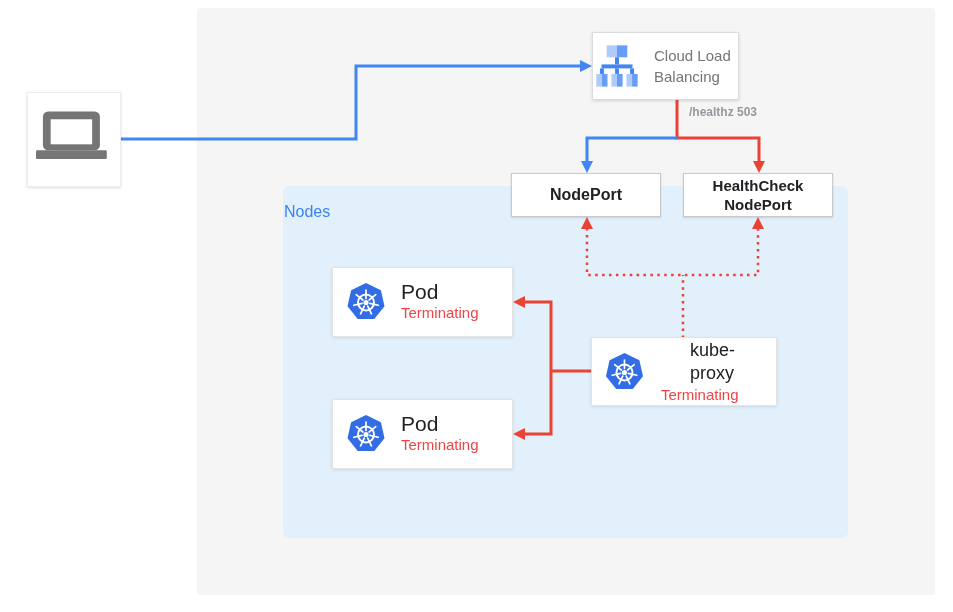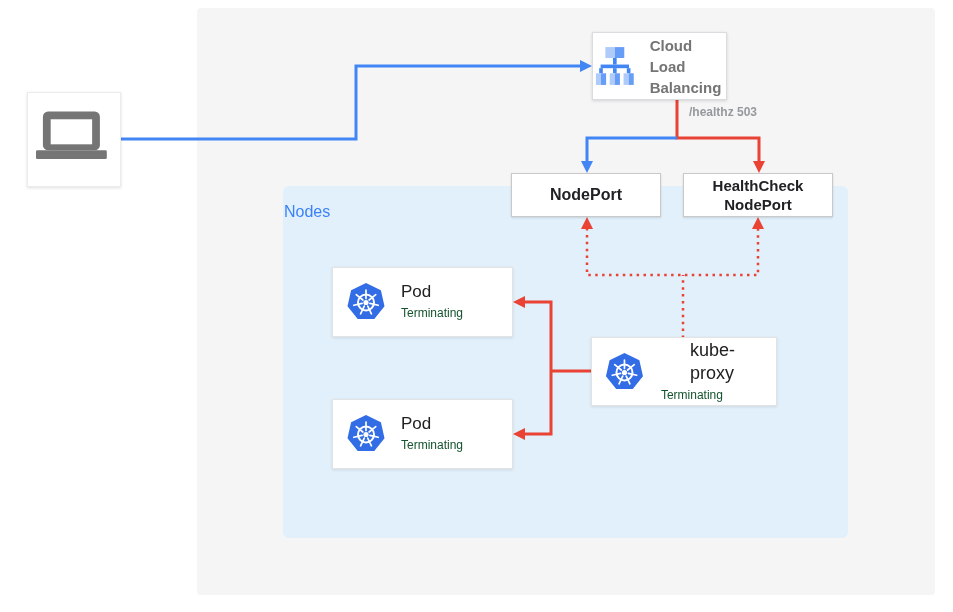--- a/index.html
+++ b/index.html
@@ -7,38 +7,38 @@
          font-family:"Liberation Sans", sans-serif;}
   .canvas{position:absolute;left:197px;top:8px;width:738px;height:587px;
           background:#f5f5f6;border-radius:4px;}
   .nodes-container{position:absolute;left:283px;top:186px;width:565px;height:352px;
           background:#e1f0fb;border-radius:6px;}
   .nodes-label{position:absolute;left:284px;top:203px;font-size:16px;color:#3b82f6;z-index:3;}
   svg.overlay{position:absolute;left:0;top:0;z-index:2;}
   .node-box{position:absolute;background:#ffffff;z-index:4;box-sizing:border-box;}
   .client-box{left:27px;top:92px;width:94px;height:95px;border:1px solid #ececec;
           box-shadow:0 1px 3px rgba(0,0,0,.13);display:flex;align-items:center;justify-content:center;}
-  .clb-box{left:592px;top:32px;width:135px;height:68px;border:1px solid #dadce0;
-          box-shadow:0 1px 3px rgba(0,0,0,.14);display:flex;align-items:center;gap:13px;font-weight:bold;}
+  .clb-box{left:592px;top:32px;width:147px;height:68px;border:1px solid #dadce0;
+          box-shadow:0 1px 3px rgba(0,0,0,.14);display:flex;align-items:center;gap:13px;}
   .clb-label{width:84px;font-size:15px;line-height:21px;color:#757575;}
   .edge-label{position:absolute;left:689px;top:105px;font-size:12px;font-weight:bold;
           color:#95989d;z-index:3;white-space:nowrap;}
   .port-box{border:1px solid #c9c9c9;box-shadow:0 1px 2px rgba(0,0,0,.12);
           display:flex;align-items:center;justify-content:center;text-align:center;
           font-weight:bold;color:#202124;}
   .nodeport-box{left:511px;top:173px;width:150px;height:44px;font-size:16px;}
   .hc-box{left:683px;top:173px;width:150px;height:44px;font-size:15px;line-height:19px;padding:0 14px;}
   .pod-box{width:181px;height:70px;border:1px solid #e3e3e3;box-shadow:0 1px 3px rgba(0,0,0,.10);
           display:flex;align-items:center;gap:14px;padding-left:12px;}
   .pod1{left:332px;top:267px;} .pod2{left:332px;top:399px;}
   .kp-box{left:591px;top:337px;width:186px;height:69px;border:1px solid #e3e3e3;
           box-shadow:0 1px 3px rgba(0,0,0,.10);display:flex;align-items:center;gap:16px;padding-left:12px;}
-  .title{font-size:17px;color:#212121;line-height:22px;}
+  .title{font-size:21px;color:#212121;line-height:22px;}
   .kp-title{font-size:18px;color:#212121;line-height:23px;margin-left:29px;}
-  .subtitle{font-size:12px;color:#14532d;line-height:20px;}
+  .subtitle{font-size:15px;color:#ef4444;line-height:20px;}
 </style>
 </head>
 <body>
 
 <div class="stage">
 
   <div class="canvas"></div>
   <div class="nodes-container"></div>
   <div class="nodes-label">Nodes</div>
 

